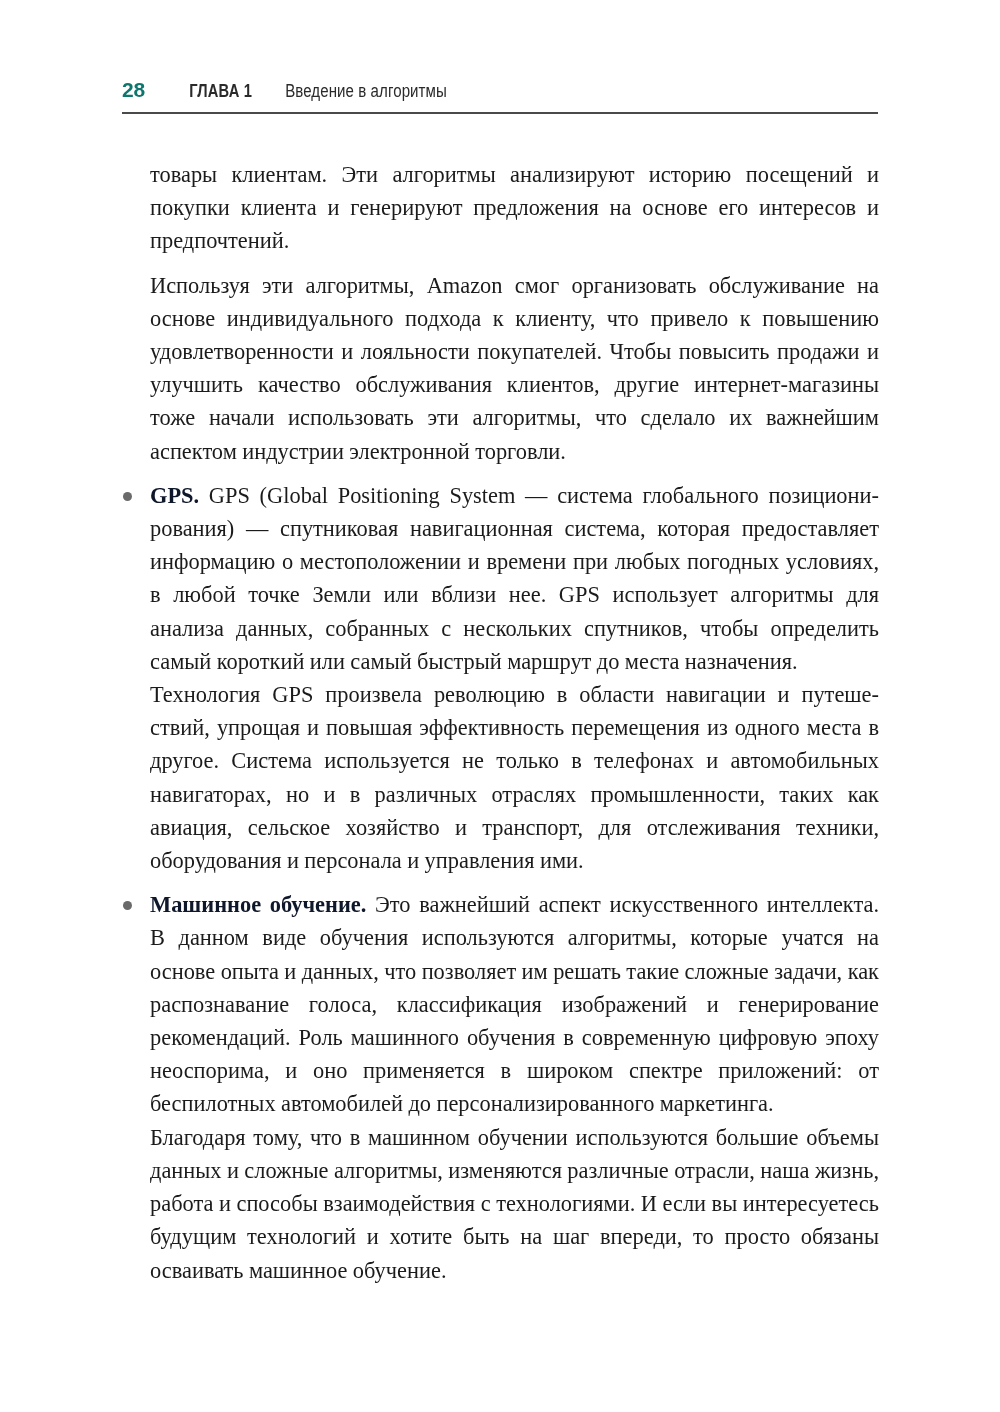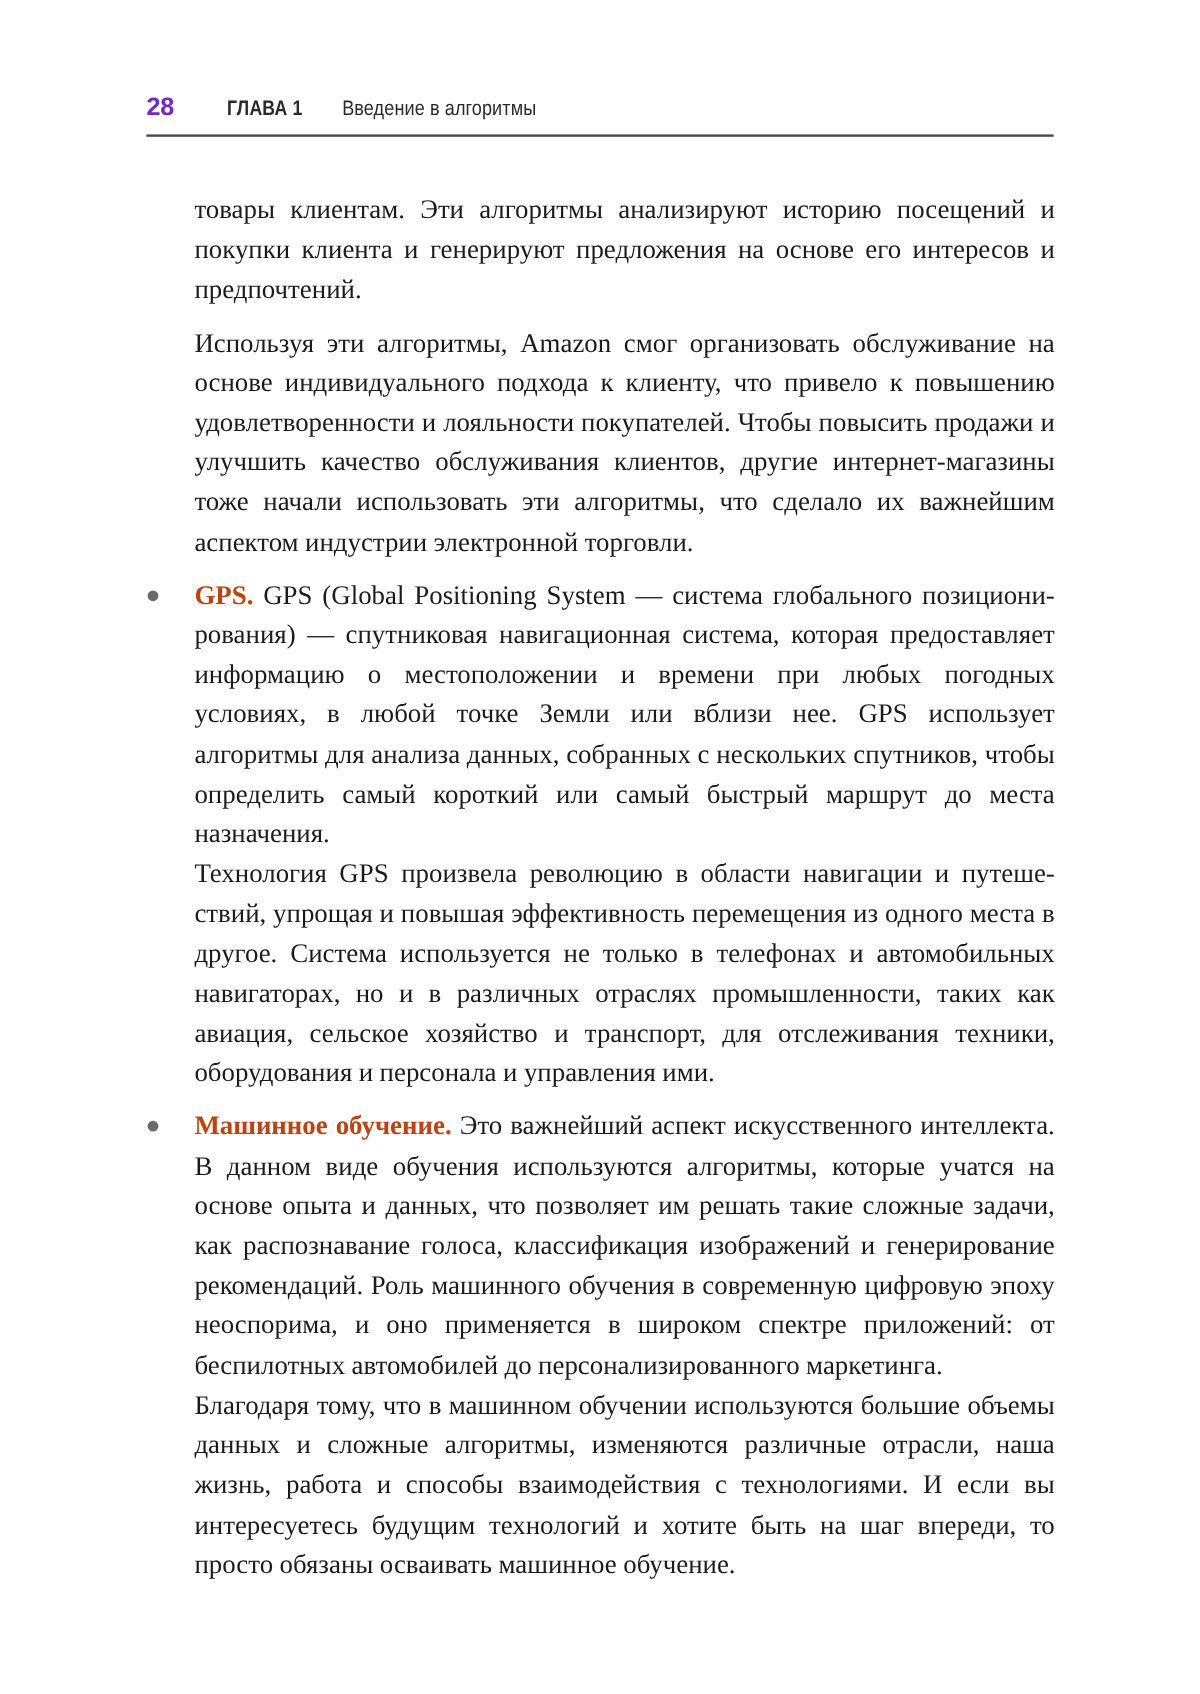--- a/index.html
+++ b/index.html
@@ -26,21 +26,21 @@
     height: 30px;
     display: flex;
     align-items: baseline;
     white-space: nowrap;
   }
   .folio {
     font-family: "Liberation Sans", sans-serif;
     font-weight: 700;
     font-size: 21px;
     letter-spacing: -0.2px;
-    color: #6d28d9;
+    color: #0f766e;
     width: 60px;
   }
   .chapter-label {
     font-family: "Liberation Sans", sans-serif;
     font-weight: 700;
     font-size: 17.5px;
     letter-spacing: 0.2px;
     color: #2a2a2a;
     transform: scaleX(0.84);
     transform-origin: left baseline;
@@ -66,21 +66,21 @@
 
   
   .column {
     position: absolute;
     left: 150px;
     top: 158px;
     width: 729px;
   }
 
   p.body {
-    margin: 0 0 11px 12px;
+    margin: 0 0 11px 0;
     font-family: "Liberation Serif", "DejaVu Serif", serif;
     font-size: 22.4px;
     line-height: 33.2px;
     color: #1b1b1b;
     text-align: justify;
     text-align-last: left;
     hyphens: manual;
     -webkit-hyphens: manual;
     word-spacing: -0.2px;
   }
@@ -98,21 +98,21 @@
     width: 9px;
     height: 9px;
     border-radius: 50%;
     background: #6a6a6a;
   }
   .bullet-item p.body {
     margin-bottom: 0;
   }
   .lead-in {
     font-weight: 700;
-    color: #c2410c;
+    color: #0f172a;
   }
   .sub-para {
     margin-top: 11px;
   }
 
   
   .gap-sm { margin-bottom: 10px; }
   .gap-md { margin-bottom: 12px; }
 </style>
 </head>

